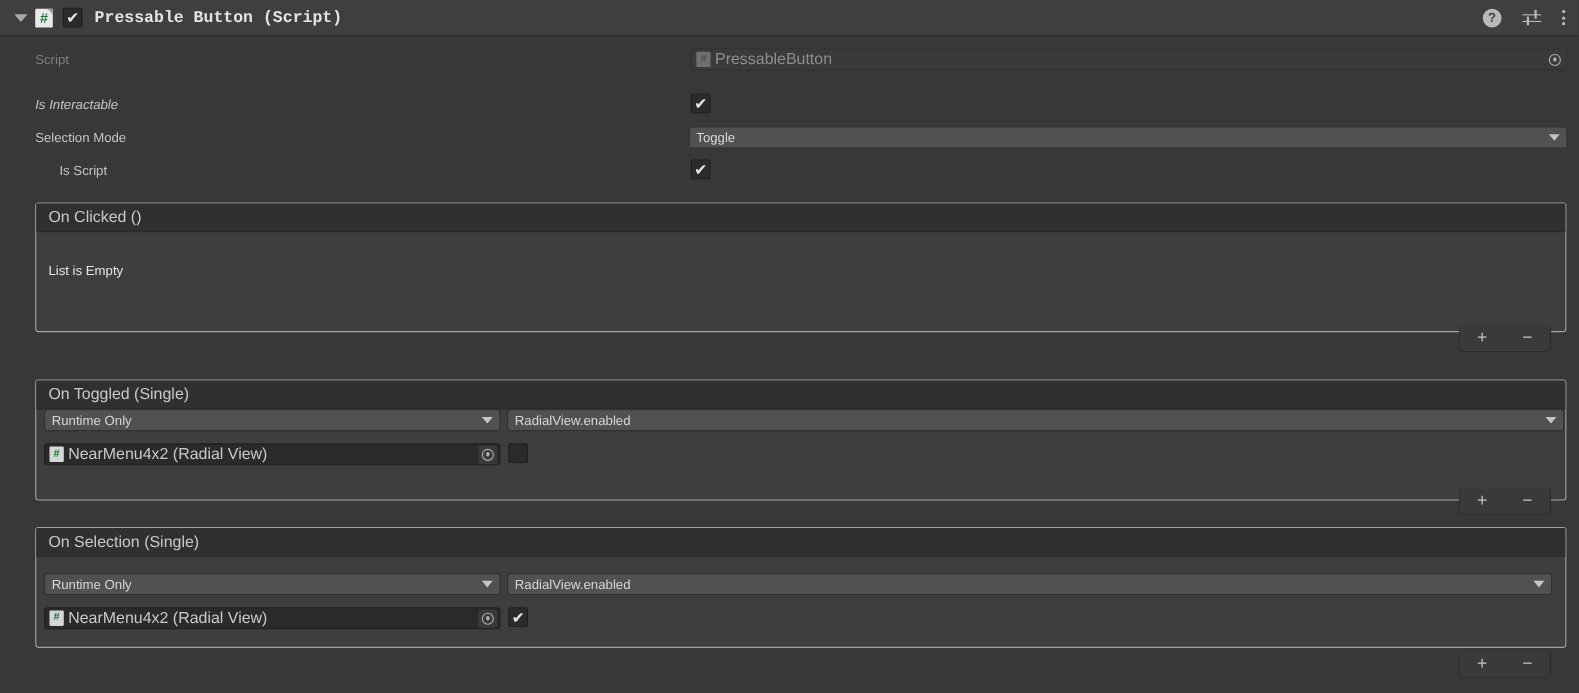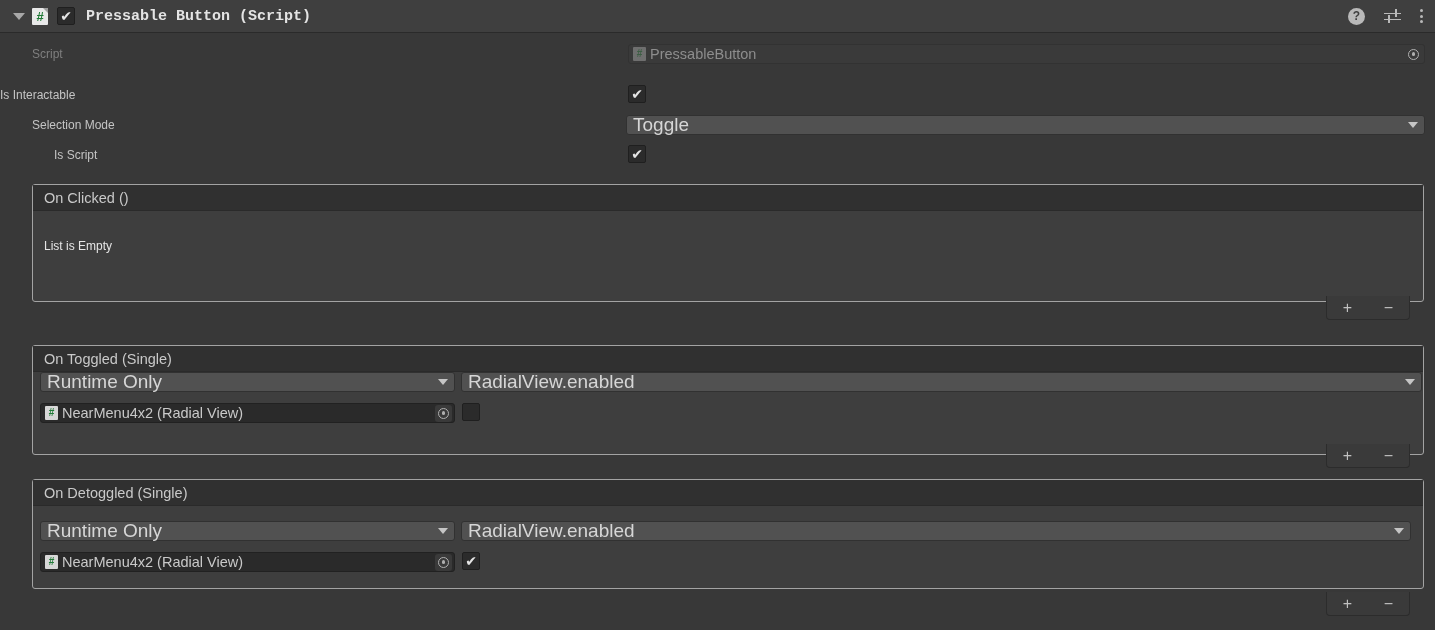--- a/index.html
+++ b/index.html
@@ -135,21 +135,21 @@
   .picker .ring i { width: 3.5px; height: 3.5px; border-radius: 50%; background: #b0b0b0; display: block; }
 
   .dropdown {
     position: absolute;
     height: 20px;
     background: #515151;
     border: 1px solid #313131;
     border-radius: 3px;
     display: flex; align-items: center;
     padding: 0 6px;
-    font-size: 19px;
+    font-size: 12px;
     color: #d6d6d6;
   }
   .dropdown .dtext { white-space: nowrap; overflow: hidden; text-overflow: ellipsis; }
   .dropdown .caret {
     margin-left: auto; flex: 0 0 auto;
     width: 0; height: 0;
     border-left: 5px solid transparent;
     border-right: 5px solid transparent;
     border-top: 6px solid #c5c5c5;
   }
@@ -225,21 +225,21 @@
     <span class="mini-script">#</span>
     <span class="oname">PressableButton</span>
     <span class="picker">
       <span class="ring">
           <i></i>
         </span>
     </span>
   </div>
 
   <div class="row" style="top:80px;">
-    <div class="lbl" style="">Is Interactable</div>
+    <div class="lbl" style="margin-left:32px;font-style:italic;">Is Interactable</div>
   </div>
   <div class="chk" style="position:absolute; left:628px; top:85px;">✔</div>
 
   <div class="row" style="top:110px;">
     <div class="lbl" style="margin-left:32px;">Selection Mode</div>
   </div>
   <div class="dropdown" style="left:626px; top:115px; width:799px;">
     <span class="dtext">Toggle</span>
     <span class="caret"></span>
   </div>
@@ -281,21 +281,21 @@
         </span>
     </span>
   </div>
   <div class="chk off" style="position:absolute; left:462px; top:403px;"></div>
   <div class="plusminus" style="left:1326px; top:444px;">
     <span>+</span>
     <span>−</span>
   </div>
 
   <div class="evt" style="top:479px; height:110px;">
-    <div class="evt-head">On Detoggled (Single)</div>
+    <div class="evt-head">On Selection (Single)</div>
     <div class="evt-body" style="height:82px;"></div>
   </div>
   <div class="dropdown" style="left:40px; top:521px; width:415px;">
     <span class="dtext">Runtime Only</span>
     <span class="caret"></span>
   </div>
   <div class="dropdown" style="left:461px; top:521px; width:950px;">
     <span class="dtext">RadialView.enabled</span>
     <span class="caret"></span>
   </div>

